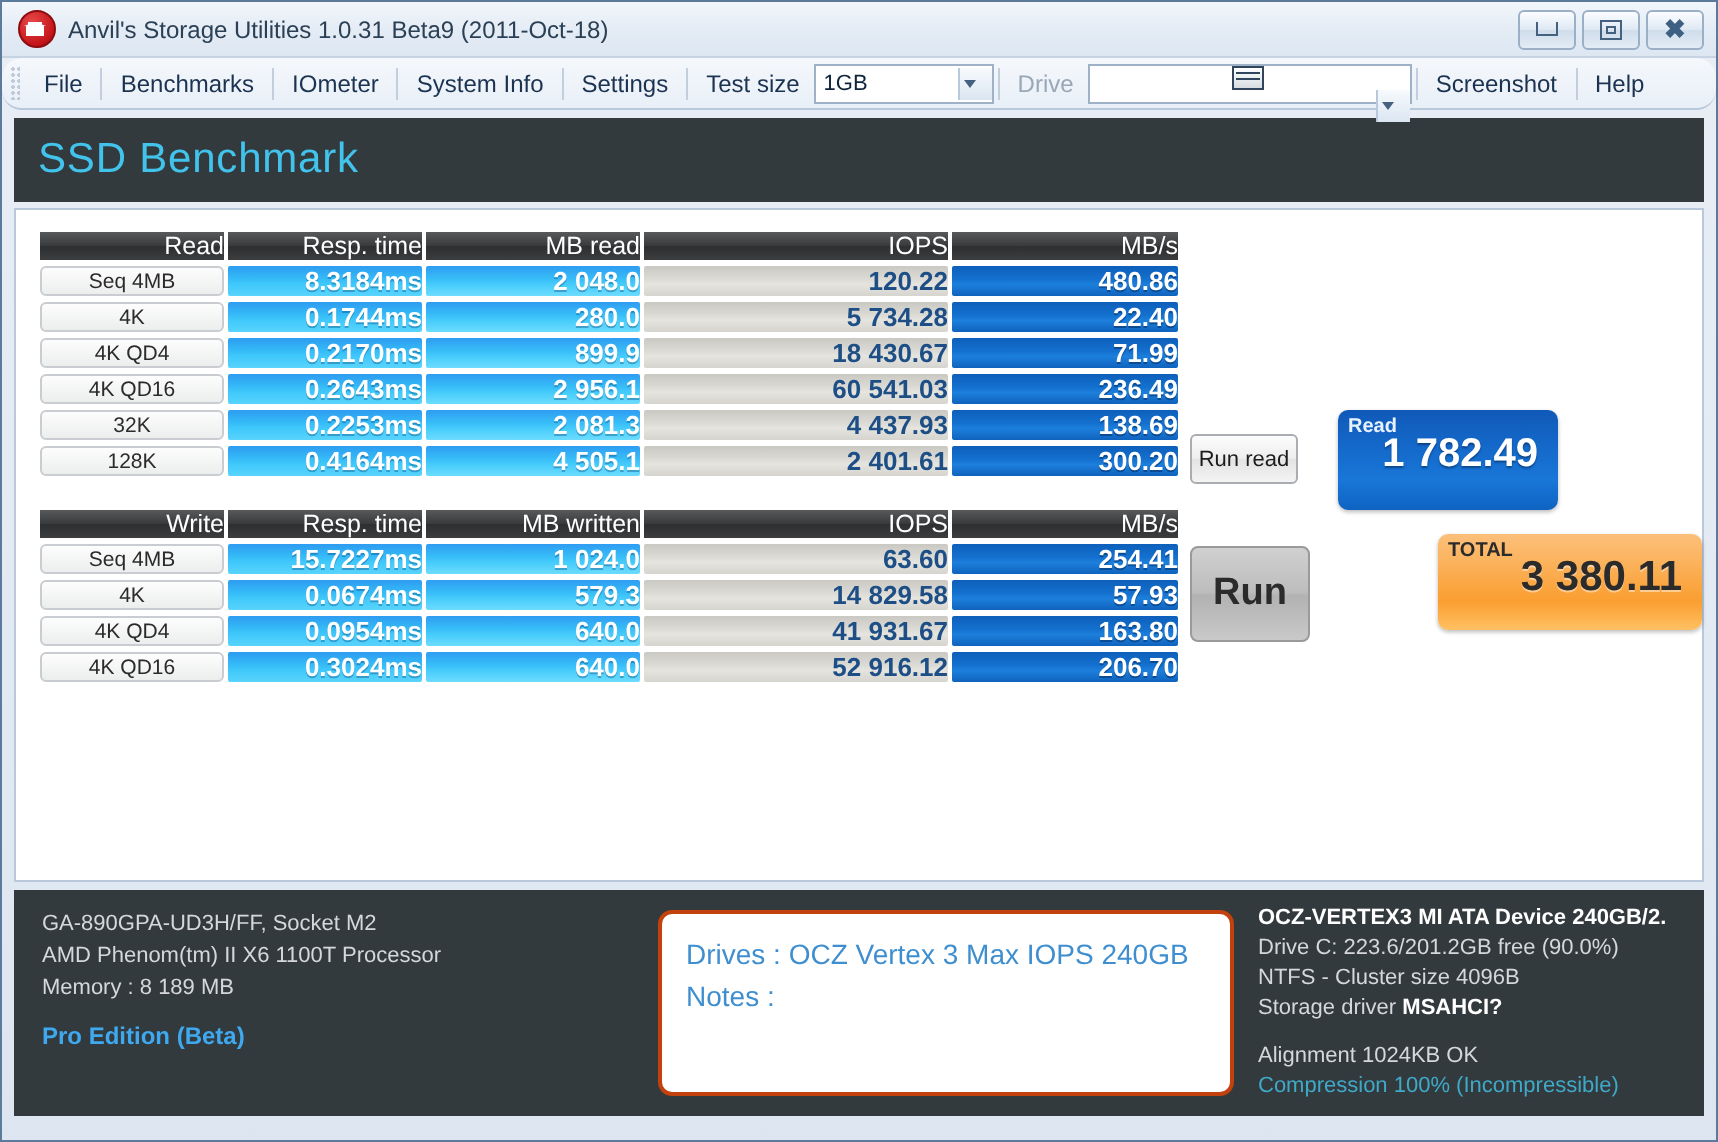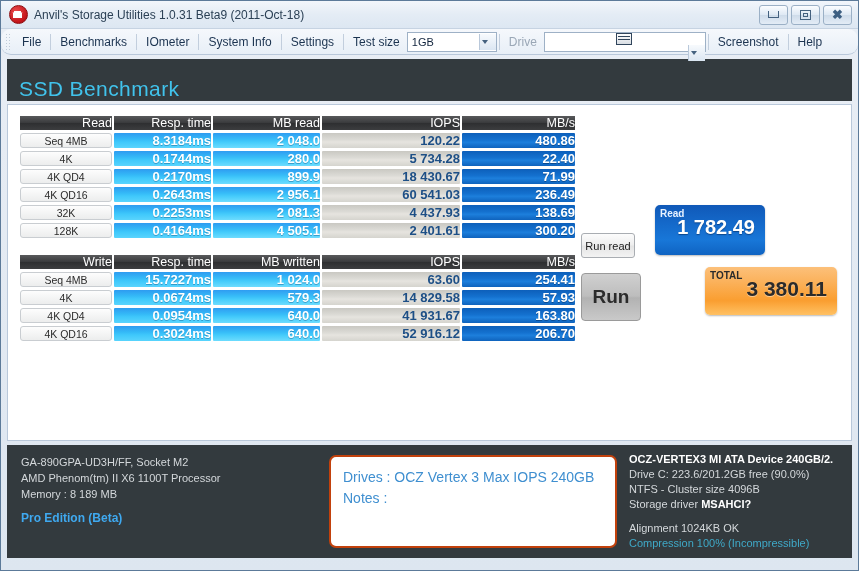--- a/index.html
+++ b/index.html
@@ -82,21 +82,21 @@
   .drv-icon{
     width:14px;height:10px;border:1px solid #31455c;margin:0 4px 0 3px;flex:none;
     background:linear-gradient(180deg,#fff 0%,#d8dde3 100%);position:relative;
   }
   .drv-icon::after{content:"";position:absolute;left:1px;top:2px;right:1px;height:1px;
     background:#31455c;box-shadow:0 3px 0 #31455c;}
 
   
   .hdrband{
     margin:4px 6px 0 6px;height:42px;background:#333a3e;
-    display:flex;align-items:flex-end;padding-left:12px;
+    display:flex;align-items:center;padding-left:12px;
   }
   .hdrband h1{
     margin:0;font-size:21px;font-weight:normal;color:#41c3ec;letter-spacing:.4px;
   }
 
   
   .mainpanel{
     margin:3px 6px 0 6px;height:337px;background:#fff;
     border:1px solid #b9c8da;box-sizing:border-box;position:relative;
     display:flex;
@@ -132,36 +132,36 @@
     color:#1d4f86;
   }
   .c-mbs{
     background:linear-gradient(180deg,#0d5fba 0%,#1471cf 45%,#1d7fdc 62%,#0f63bd 100%);
     color:#ffffff;text-shadow:0 1px 0 rgba(0,40,90,.5);
   }
 
   .w-lbl{width:92px;}
   .w-resp{width:97px;}
   .w-mb{width:107px;}
-  .w-iops{width:138px;text-align:right;}
+  .w-iops{width:152px;text-align:right;}
   .w-mbs{width:113px;}
 
   .tablegap{height:11px;}
 
   
   .scorecol{
     flex:1;position:relative;
   }
   .btn{
     border:1px solid #a9adb2;border-radius:3px;
     background:linear-gradient(180deg,#fcfcfc 0%,#eeeeee 48%,#e4e4e4 52%,#f3f3f3 100%);
     font-size:11px;color:#1c1c1c;display:flex;align-items:center;justify-content:center;
     position:absolute;cursor:default;
   }
-  #btn-run-read{left:4px;top:128px;width:52px;height:23px;}
+  #btn-run-read{left:4px;top:112px;width:52px;height:23px;}
   #btn-run-write{left:4px;top:360px;width:52px;height:23px;}
   #btn-run{
     left:4px;top:168px;width:58px;height:46px;font-size:19px;font-weight:bold;color:#2b2b2b;
     background:linear-gradient(180deg,#d0d0d0 0%,#bdbdbd 48%,#b2b2b2 52%,#c9c9c9 100%);
     border:1px solid #9a9a9a;border-radius:4px;
   }
   .scorebox{
     position:absolute;border-radius:5px;padding:2px 0 0 0;
     box-shadow:0 1px 2px rgba(0,0,0,.28);
   }

